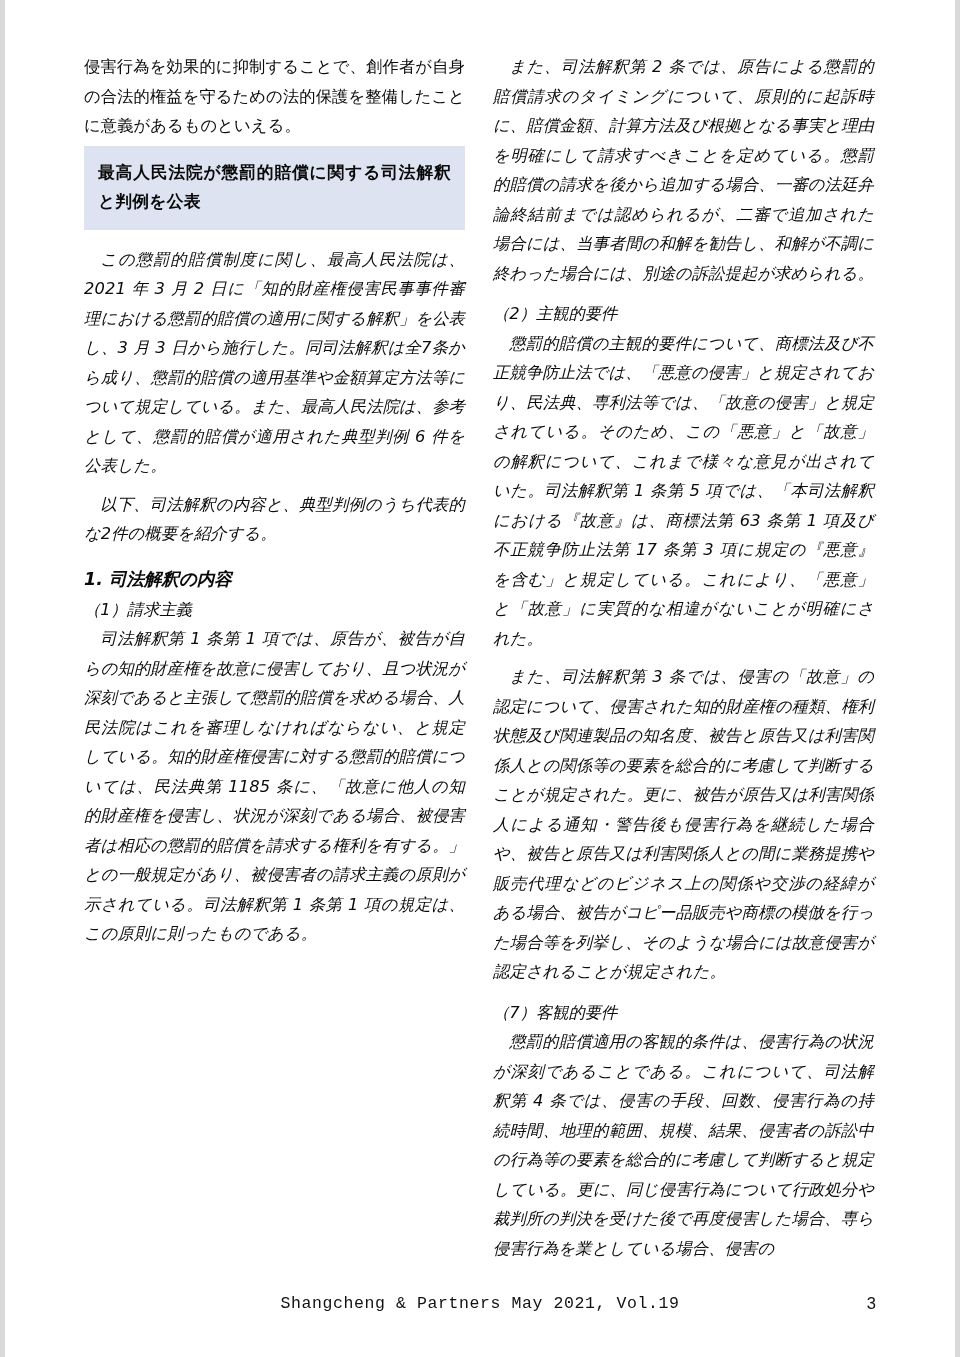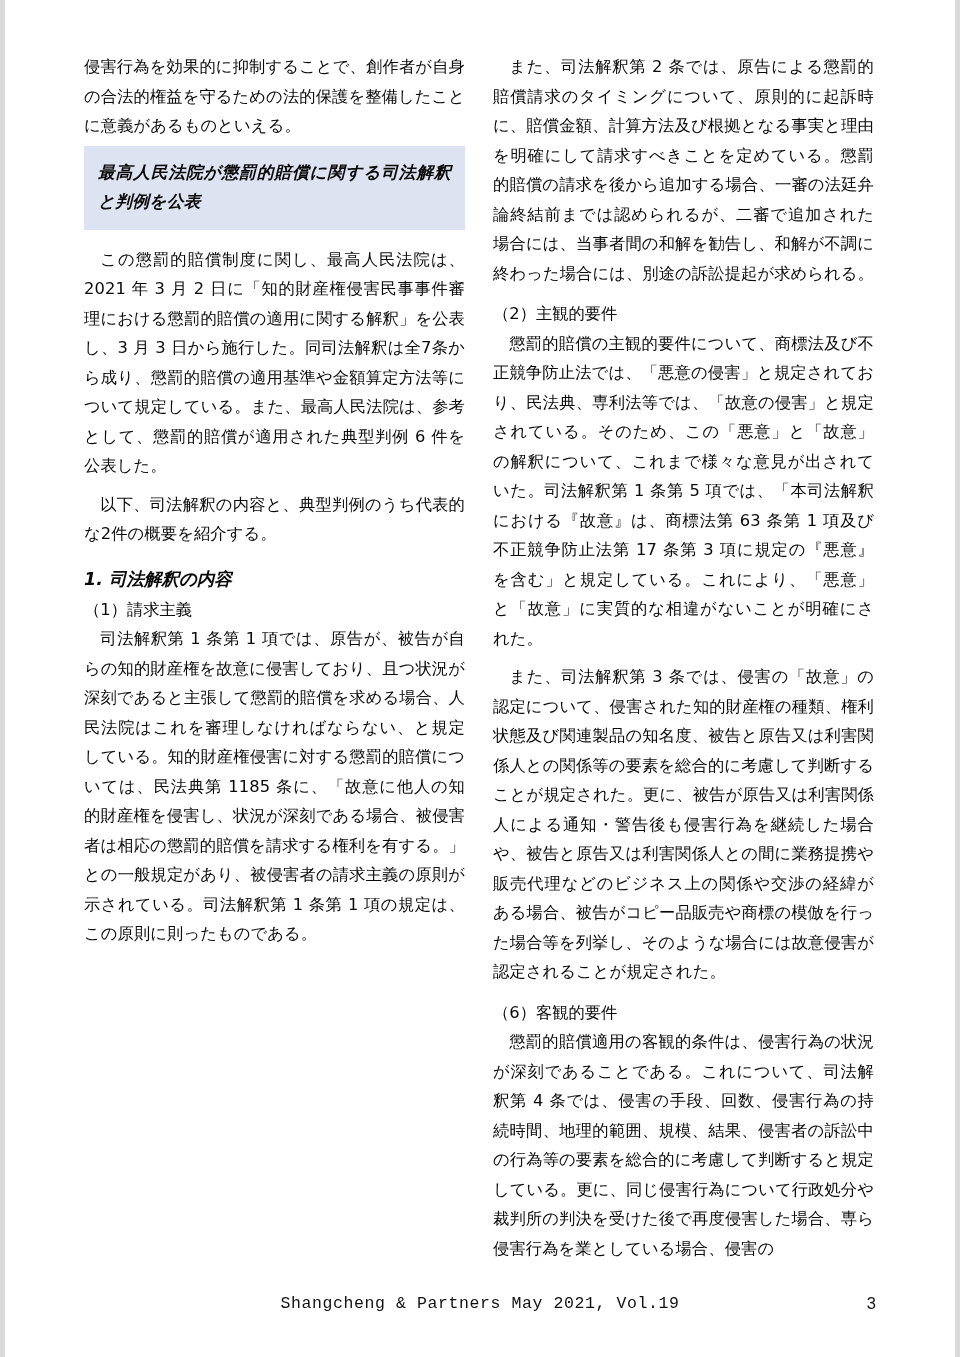--- a/index.html
+++ b/index.html
@@ -45,20 +45,21 @@
     margin: 0 0 5px 0;
     font-size: 16.3px;
     line-height: 29.5px;
     color: #0a0a0a;
     text-align: justify;
     text-justify: inter-ideograph;
     letter-spacing: 0.1px;
   }
   p.indent {
     text-indent: 1em;
+    font-style: italic;
   }
   p.noindent {
     text-indent: 0;
   }
   .gap {
     height: 11px;
   }
   .gap-sm {
     height: 4px;
   }
@@ -90,35 +91,35 @@
     margin-top: 0;
   }
   .headline-box .hl {
     font-size: 16.8px;
     font-weight: bold;
     line-height: 29px;
     color: #0a0a0a;
     margin: 0;
     text-indent: 0;
     letter-spacing: 0.2px;
-    font-style: italic;
   }
   .section-title {
     font-size: 17.5px;
     font-weight: bold;
     color: #0a0a0a;
     margin: 16px 0 2px 0;
     line-height: 28px;
     font-style: italic;
   }
   .sub-title {
     font-size: 16.3px;
     color: #0a0a0a;
     margin: 2px 0 0 0;
     line-height: 29.5px;
+    font-style: italic;
   }
   .footer {
     position: absolute;
     left: 0;
     bottom: 44px;
     width: 960px;
     text-align: center;
   }
   .footer-text {
     font-size: 16.5px;
@@ -167,21 +168,21 @@
     <div class="col">
       <p class="indent">また、司法解釈第 2 条では、原告による懲罰的賠償請求のタイミングについて、原則的に起訴時に、賠償金額、計算方法及び根拠となる事実と理由を明確にして請求すべきことを定めている。懲罰的賠償の請求を後から追加する場合、一審の法廷弁論終結前までは認められるが、二審で追加された場合には、当事者間の和解を勧告し、和解が不調に終わった場合には、別途の訴訟提起が求められる。</p>
 
       <div class="gap-sm"></div>
       <div class="sub-title">（2）主観的要件</div>
       <p class="indent">懲罰的賠償の主観的要件について、商標法及び不正競争防止法では、「悪意の侵害」と規定されており、民法典、専利法等では、「故意の侵害」と規定されている。そのため、この「悪意」と「故意」の解釈について、これまで様々な意見が出されていた。司法解釈第 1 条第 5 項では、「本司法解釈における『故意』は、商標法第 63 条第 1 項及び不正競争防止法第 17 条第 3 項に規定の『悪意』を含む」と規定している。これにより、「悪意」と「故意」に実質的な相違がないことが明確にされた。</p>
       <div class="gap-sm"></div>
       <p class="indent">また、司法解釈第 3 条では、侵害の「故意」の認定について、侵害された知的財産権の種類、権利状態及び関連製品の知名度、被告と原告又は利害関係人との関係等の要素を総合的に考慮して判断することが規定された。更に、被告が原告又は利害関係人による通知・警告後も侵害行為を継続した場合や、被告と原告又は利害関係人との間に業務提携や販売代理などのビジネス上の関係や交渉の経緯がある場合、被告がコピー品販売や商標の模倣を行った場合等を列挙し、そのような場合には故意侵害が認定されることが規定された。</p>
 
       <div class="gap-sm"></div>
-      <div class="sub-title">（6）客観的要件</div>
+      <div class="sub-title">（7）客観的要件</div>
       <p class="indent">懲罰的賠償適用の客観的条件は、侵害行為の状況が深刻であることである。これについて、司法解釈第 4 条では、侵害の手段、回数、侵害行為の持続時間、地理的範囲、規模、結果、侵害者の訴訟中の行為等の要素を総合的に考慮して判断すると規定している。更に、同じ侵害行為について行政処分や裁判所の判決を受けた後で再度侵害した場合、専ら侵害行為を業としている場合、侵害の</p>
     </div>
 
   </div>
 
   <div class="footer">
     <span class="footer-text">Shangcheng &amp; Partners   May 2021, Vol.19</span>
   </div>
   <div class="page-number">3</div>
 </div>

